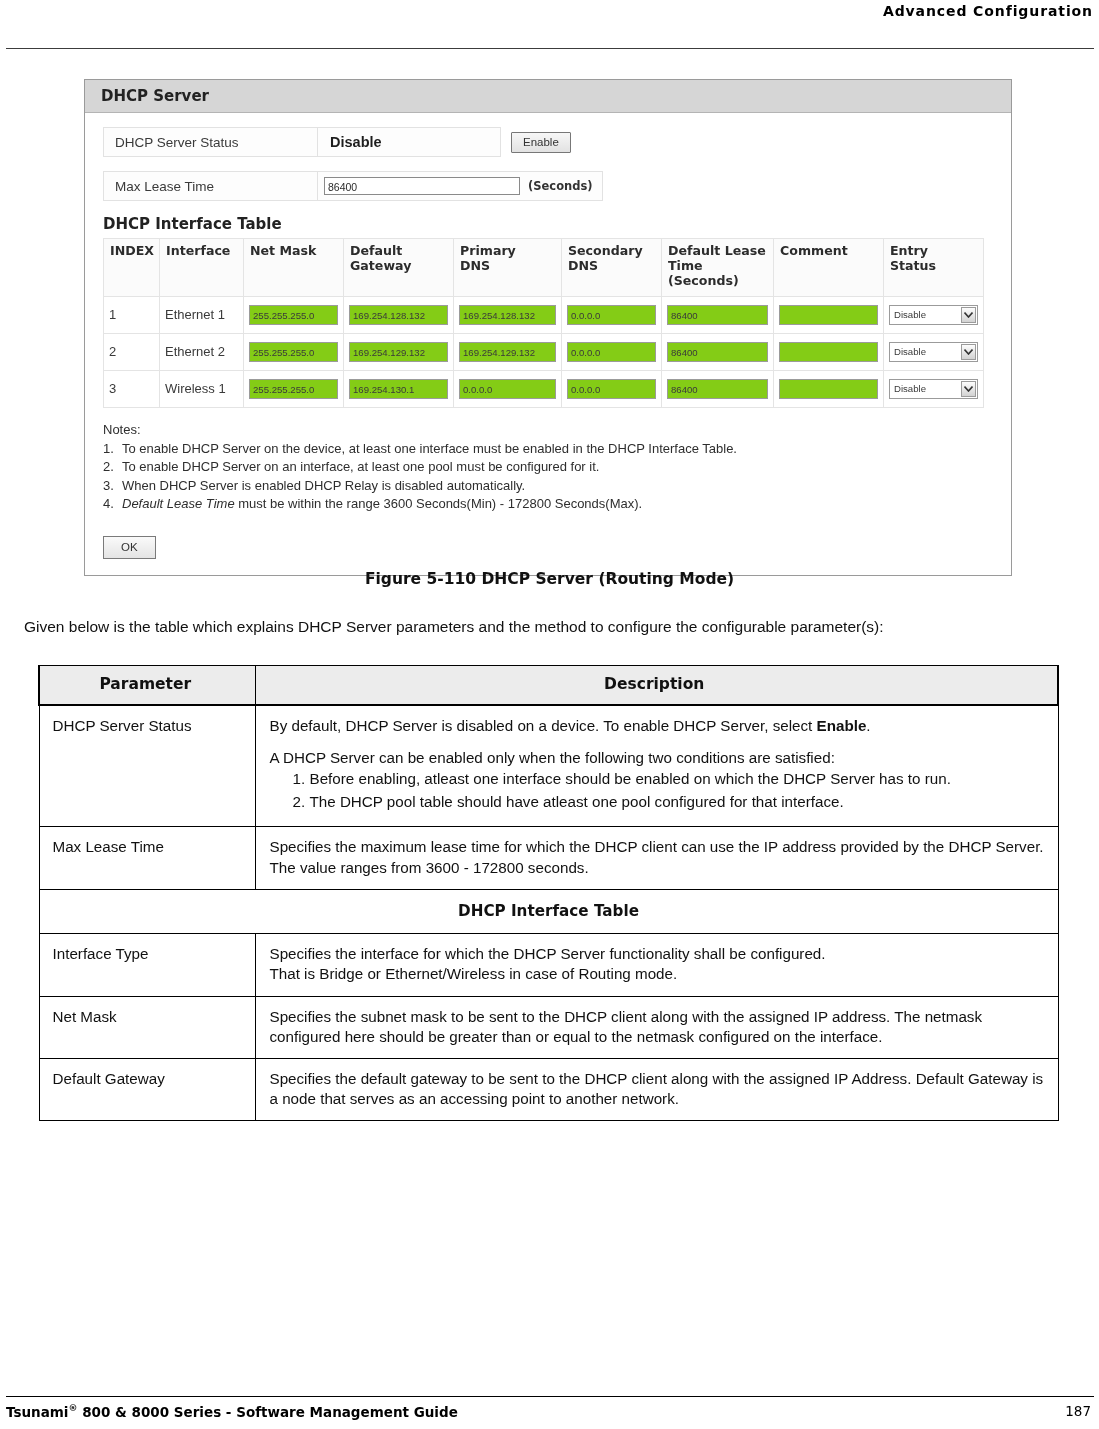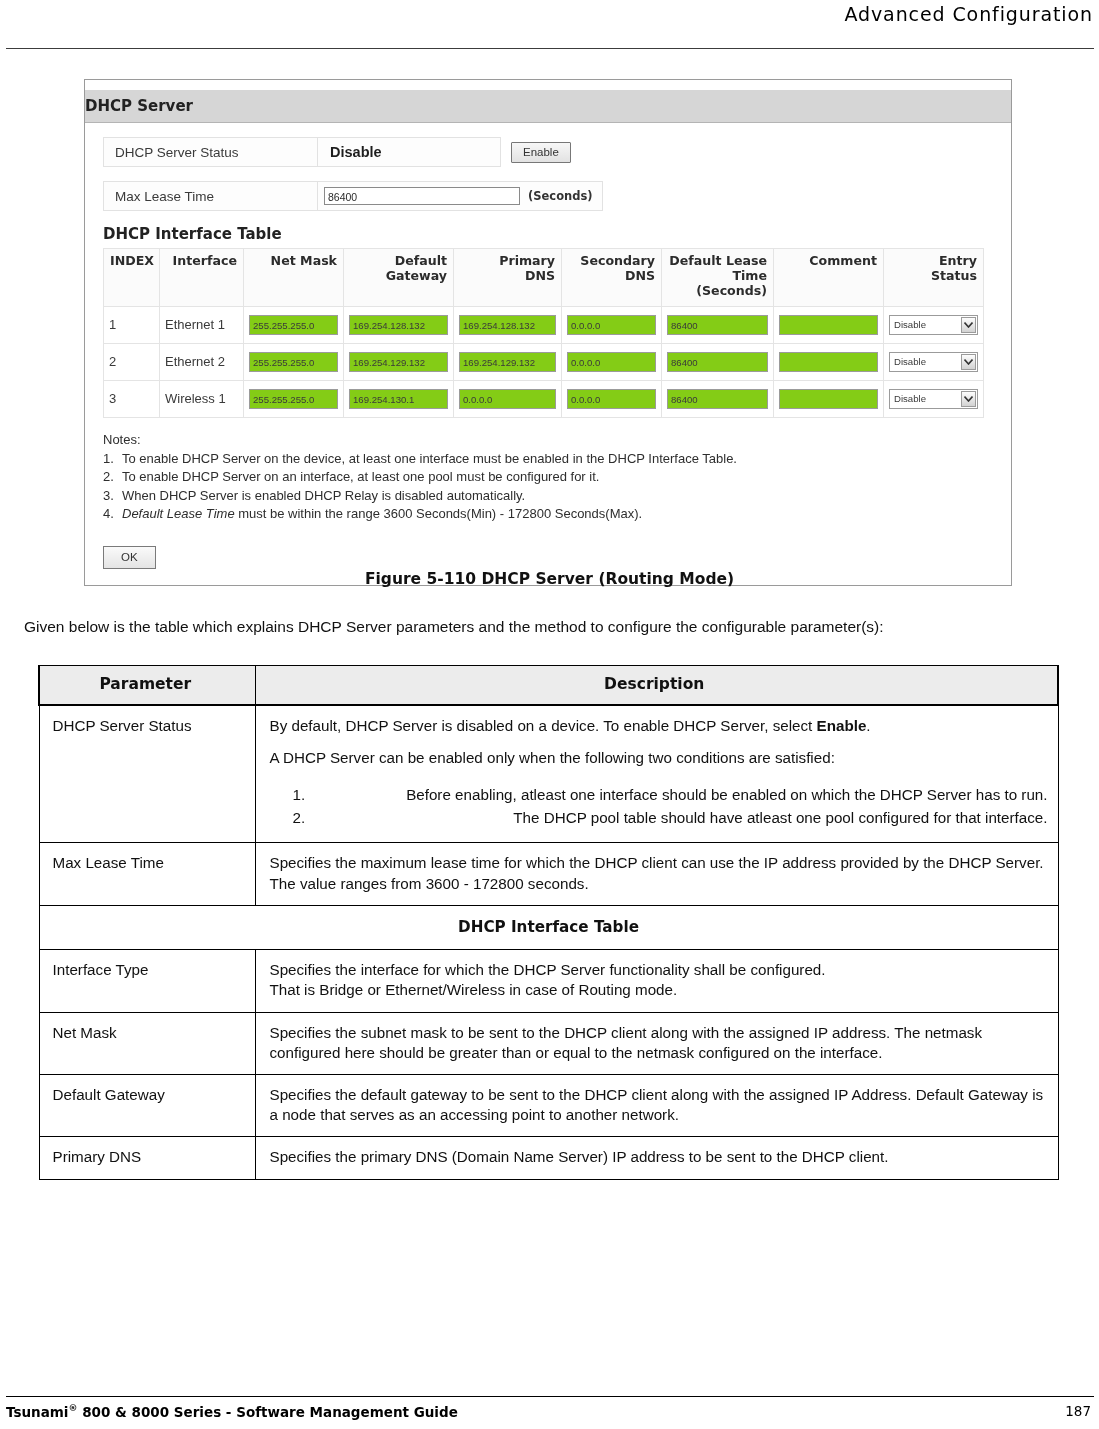--- a/index.html
+++ b/index.html
@@ -21,22 +21,22 @@
     position: absolute;
     top: 0;
     left: 0;
     width: 1099px;
     height: 48px;
   }
   .page-header-title {
     position: absolute;
     right: 6px;
     top: 3px;
-    font-size: 19px;
-    font-weight: normal;
+    font-size: 14px;
+    font-weight: bold;
     letter-spacing: 0.9px;
     font-family: "DejaVu Sans", sans-serif;
   }
   .header-rule {
     position: absolute;
     left: 6px;
     top: 48px;
     width: 1088px;
     height: 0;
     border-top: 1px solid #3c3c3c;
@@ -50,25 +50,25 @@
     width: 928px;
     border: 1px solid #9a9a9a;
     background: #ffffff;
     box-sizing: border-box;
   }
   .shot-titlebar {
     background: #d6d6d6;
     border-bottom: 1px solid #b4b4b4;
     height: 32px;
     line-height: 32px;
+    padding-left: 16px;
     font-size: 15px;
     font-weight: bold;
     color: #222;
     font-family: "DejaVu Sans", sans-serif;
-    margin-top: 10px;
   }
   .shot-body {
     padding: 14px 18px 16px 18px;
   }
 
   
   .field-row {
     border: 1px solid #e2e2e2;
     background: #fdfdfd;
     display: flex;
@@ -148,21 +148,21 @@
   table.iface td {
     border: 1px solid #e4e4e4;
     padding: 0;
     vertical-align: middle;
   }
   table.iface th {
     background: #fbfbfb;
     font-size: 12.6px;
     font-weight: bold;
     color: #2c2c2c;
-    text-align: right;
+    text-align: left;
     padding: 5px 6px 7px 6px;
     line-height: 1.18;
     font-family: "DejaVu Sans", sans-serif;
     vertical-align: top;
   }
   table.iface td {
     height: 36px;
     font-size: 13px;
     color: #3a3a3a;
     padding: 0 5px;
@@ -299,23 +299,22 @@
     text-align: center;
     font-weight: bold;
     padding: 11px 4px 12px 4px;
     border-left-width: 2px;
     border-right-width: 2px;
     font-family: "DejaVu Sans", sans-serif;
   }
   tr.last td { border-bottom-width: 2px; }
   .p-blank { height: 12px; }
   ol.cond {
-    margin: 17px 0 0 0;
+    margin: 1px 0 0 0;
     padding-left: 40px;
-    text-align: right;
   }
   ol.cond li { margin-bottom: 3px; }
   .pdesc b { font-weight: bold; }
 
   
   .footer-rule {
     position: absolute;
     left: 6px;
     top: 1396px;
     width: 1088px;
@@ -562,24 +561,20 @@
         </td>
       </tr>
       <tr>
         <td class="pname">Net Mask</td>
         <td class="pdesc">Specifies the subnet mask to be sent to the DHCP client along with the assigned IP address. The netmask configured here should be greater than or equal to the netmask configured on the interface.</td>
       </tr>
       <tr>
         <td class="pname">Default Gateway</td>
         <td class="pdesc">Specifies the default gateway to be sent to the DHCP client along with the assigned IP Address. Default Gateway is a node that serves as an accessing point to another network.</td>
       </tr>
-      <tr>
-        <td class="pname">Primary DNS</td>
-        <td class="pdesc">Specifies the primary DNS (Domain Name Server) IP address to be sent to the DHCP client.</td>
-      </tr>
     </tbody>
   </table>
 </div>
 
 <div class="footer-rule"></div>
 <div class="footer-left">
   <span>Tsunami</span><sup>®</sup><span> 800 &amp; 8000 Series - Software Management Guide</span>
 </div>
 <div class="footer-right">187</div>
 

